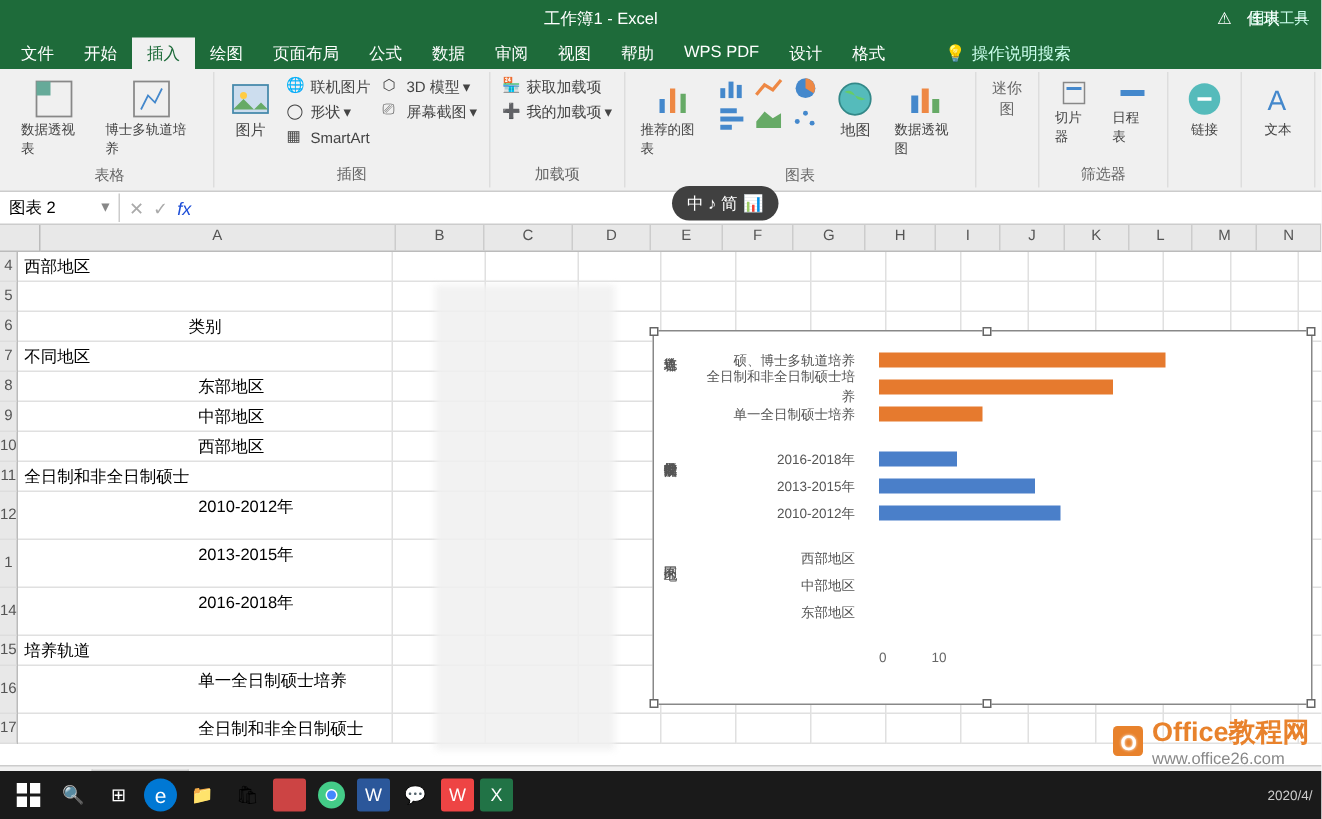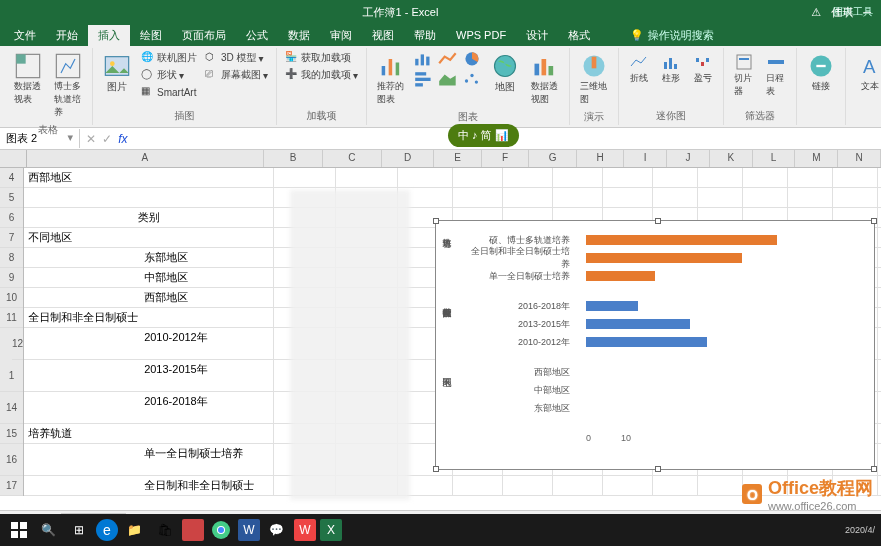--- a/index.html
+++ b/index.html
@@ -18,21 +18,21 @@
     .ribbon-group { border-right: 1px solid #ddd; padding: 2px 6px; display: flex; flex-direction: column; justify-content: space-between; align-items: center; }
     .ribbon-group .label { font-size: 10px; color: #666; text-align: center; margin-top: 2px; }
     .ribbon-icons { display: flex; gap: 4px; }
     .ribbon-btn { display: flex; flex-direction: column; align-items: center; padding: 2px 4px; cursor: pointer; }
     .ribbon-btn svg, .ribbon-btn .ico { width: 28px; height: 28px; }
     .ribbon-item { display: flex; align-items: center; gap: 2px; padding: 1px 2px; cursor: pointer; white-space: nowrap; }
     .ribbon-col { display: flex; flex-direction: column; gap: 1px; }
     .mini-icon { width: 14px; height: 14px; display: inline-block; }
     .chart-mini { width: 22px; height: 18px; display: inline-block; }
     
-    .tooltip-bubble { position: absolute; top: 78px; left: 448px; background: #4d7c0f; color: #fff; padding: 4px 10px; border-radius: 12px; font-size: 11px; z-index: 10; display: flex; align-items: center; gap: 4px; }
+    .tooltip-bubble { position: absolute; top: 78px; left: 448px; background: #404040; color: #fff; padding: 4px 10px; border-radius: 12px; font-size: 11px; z-index: 10; display: flex; align-items: center; gap: 4px; }
     
     .namebox-row { background: #fff; border-bottom: 1px solid #ccc; height: 22px; display: flex; align-items: center; }
     .namebox { width: 80px; border-right: 1px solid #ccc; padding: 2px 6px; font-size: 11px; }
     .fx-area { display: flex; align-items: center; padding: 0 6px; gap: 6px; flex: 1; }
     .fx-icon { font-style: italic; color: #1d4ed8; }
     
     .sheet-area { background: #fff; position: relative; height: 360px; overflow: hidden; }
     .col-headers { display: flex; height: 18px; background: #e8e8e8; border-bottom: 1px solid #bbb; }
     .row-header { width: 28px; background: #e8e8e8; border-right: 1px solid #bbb; text-align: center; font-size: 10px; color: #555; }
     .corner { width: 28px; height: 18px; background: #e8e8e8; border-right: 1px solid #bbb; border-bottom: 1px solid #bbb; }
@@ -219,56 +219,22 @@
             <rect x="3" y="10" width="4" height="10" fill="#48c"></rect>
             <rect x="9" y="6" width="4" height="14" fill="#e84"></rect>
             <rect x="15" y="12" width="4" height="8" fill="#6a6"></rect>
           </svg>
         <span style="font-size:9px">数据透视图</span>
       </div>
     </div>
     <span class="label">图表</span>
   </div>
 
-  <div class="ribbon-group">
-    <div class="ribbon-btn">
-      <svg class="ico" viewBox="0 0 24 24">
-          <circle cx="12" cy="12" r="9" fill="#8cd"></circle>
-          <rect x="10" y="4" width="4" height="10" fill="#e84"></rect>
-        </svg>
-      <span style="font-size:9px">三维地图</span>
-    </div>
-    <span class="label">演示</span>
-  </div>
-
-  <div class="ribbon-group">
-    <div class="ribbon-icons">
-      <div class="ribbon-btn">
-          <svg class="ico" style="width:20px;height:20px" viewBox="0 0 20 20">
-            <path d="M2 14 L7 8 L12 11 L17 5" stroke="#48c" fill="none"></path>
-          </svg>
-          <span style="font-size:9px">折线</span>
-        </div>
-      <div class="ribbon-btn">
-          <svg class="ico" style="width:20px;height:20px" viewBox="0 0 20 20">
-            <rect x="3" y="10" width="3" height="7" fill="#48c"></rect>
-            <rect x="8" y="6" width="3" height="11" fill="#48c"></rect>
-            <rect x="13" y="12" width="3" height="5" fill="#48c"></rect>
-          </svg>
-          <span style="font-size:9px">柱形</span>
-        </div>
-      <div class="ribbon-btn">
-          <svg class="ico" style="width:20px;height:20px" viewBox="0 0 20 20">
-            <rect x="3" y="6" width="3" height="4" fill="#48c"></rect>
-            <rect x="8" y="10" width="3" height="4" fill="#c44"></rect>
-            <rect x="13" y="6" width="3" height="4" fill="#48c"></rect>
-          </svg>
-          <span style="font-size:9px">盈亏</span>
-        </div>
-    </div>
+
+  <div class="ribbon-group">
     <span class="label">迷你图</span>
   </div>
 
   <div class="ribbon-group">
     <div class="ribbon-icons">
       <div class="ribbon-btn">
           <svg class="ico" style="width:20px;height:20px" viewBox="0 0 20 20">
             <rect x="3" y="3" width="14" height="14" fill="none" stroke="#888"></rect>
             <rect x="5" y="6" width="10" height="2" fill="#48c"></rect>
           </svg>
@@ -339,21 +305,21 @@
   <div class="grid-body" id="grid-body">
       <div class="row-headers-col row-header">
         <div class="rh" style="height: 20px;">4</div>
         <div class="rh" style="height: 20px;">5</div>
         <div class="rh" style="height: 20px;">6</div>
         <div class="rh" style="height: 20px;">7</div>
         <div class="rh" style="height: 20px;">8</div>
         <div class="rh" style="height: 20px;">9</div>
         <div class="rh" style="height: 20px;">10</div>
         <div class="rh" style="height: 20px;">11</div>
-        <div class="rh" style="height: 32px; margin-left: 12px;">12</div>
+        <div class="rh" style="height: 32px;">12</div>
         <div class="rh" style="height: 32px;">1</div>
         <div class="rh" style="height: 32px;">14</div>
         <div class="rh" style="height: 20px;">15</div>
         <div class="rh" style="height: 32px;">16</div>
         <div class="rh" style="height: 20px;">17</div>
       </div>
       <div class="cells">
         <div class="cell-row" style="height: 20px;">
           <div class="cell col-A" style="padding-left: 4px;">西部地区</div>
           <div class="cell col-B"></div>

